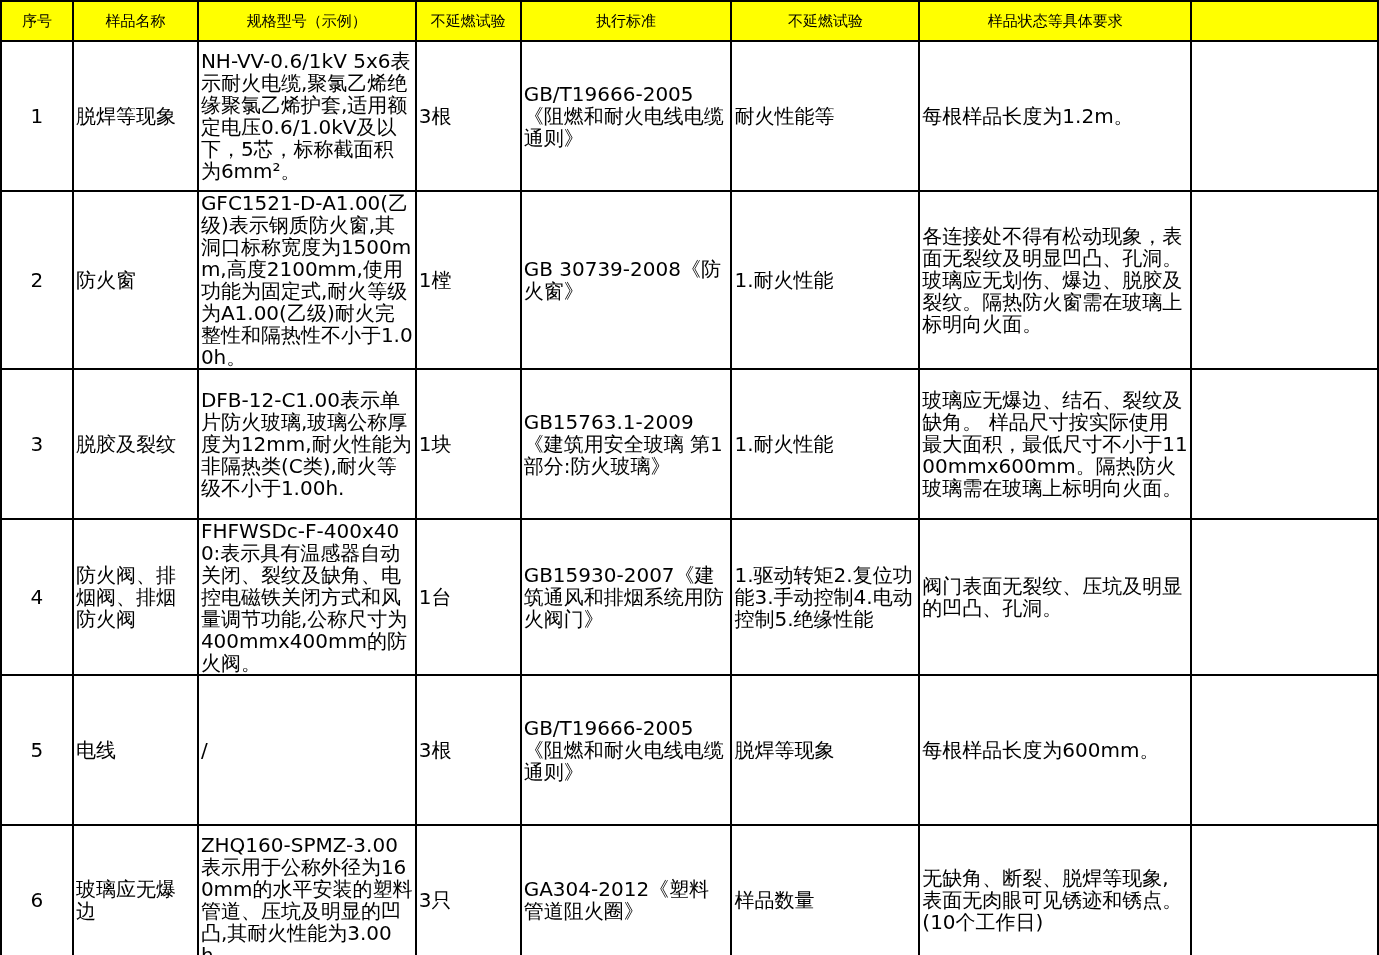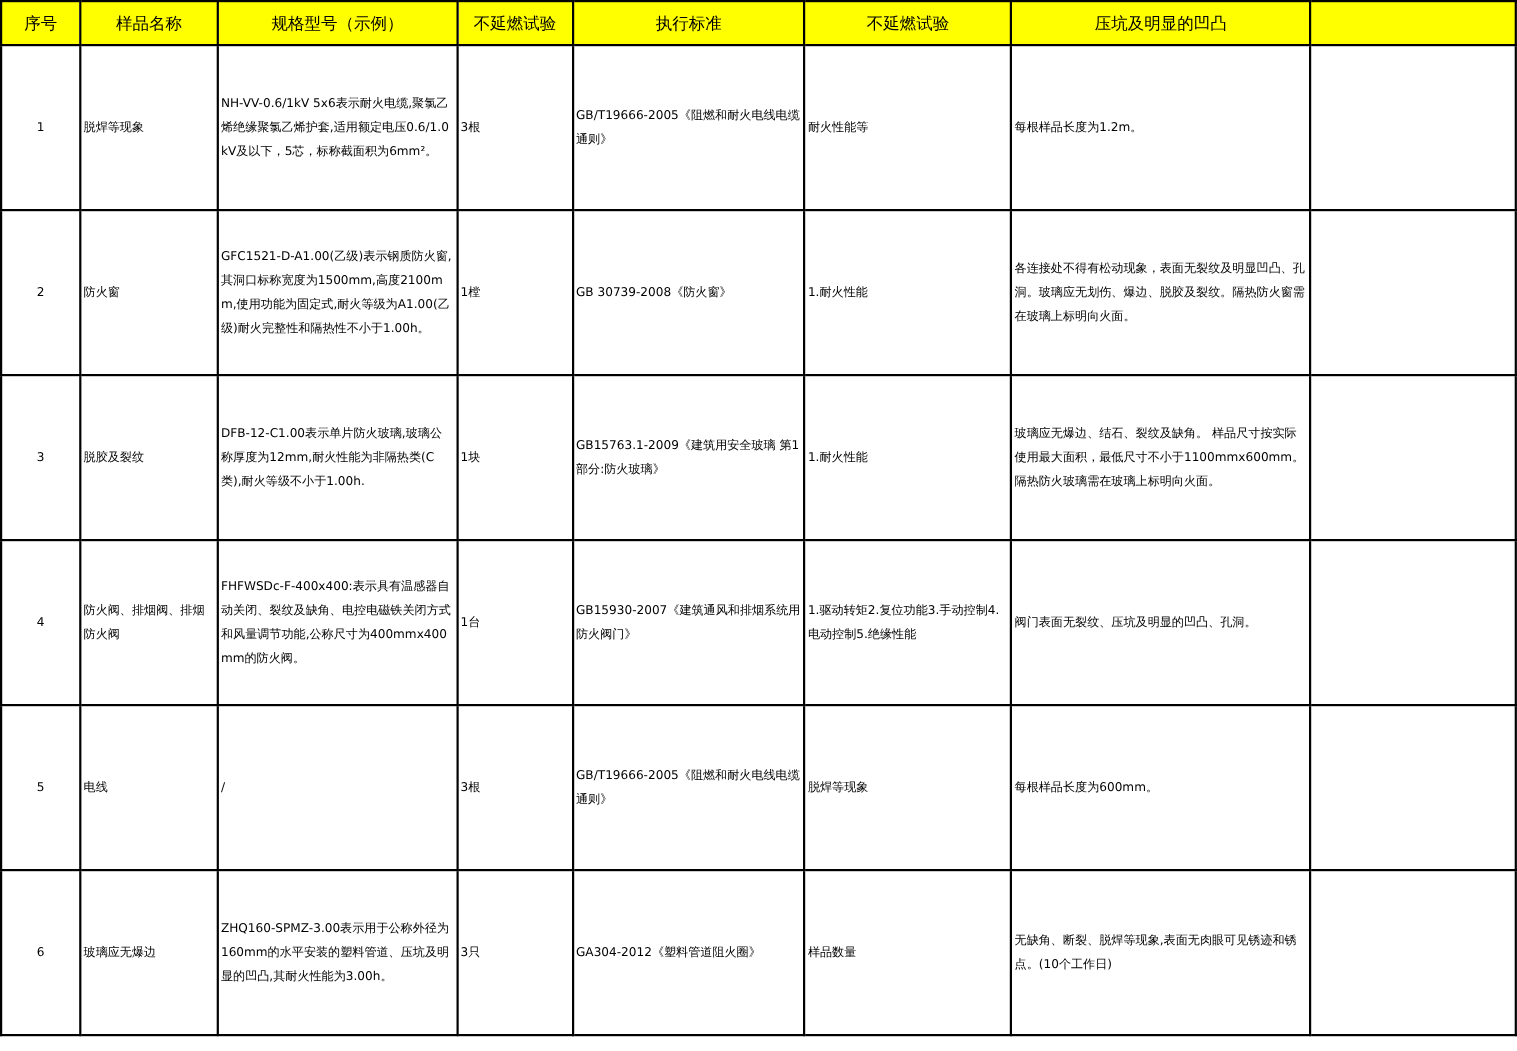--- a/index.html
+++ b/index.html
@@ -1,18 +1,18 @@
 <!DOCTYPE html>
 <html><head>
 <meta charset="utf-8">
 <style>
   html, body { margin:0; padding:0; background:#ffffff; }
   body { width:1379px; height:955px; overflow:hidden; font-family:"DejaVu Sans", sans-serif; }
   table { border-collapse:collapse; table-layout:fixed; position:absolute; left:0; top:0; }
-  td, th { border:2px solid #000; padding:0 2px; font-size:11px; line-height:22px; color:#000; word-break:break-all; overflow:hidden; }
+  td, th { border:2px solid #000; padding:0 2px; font-size:20px; line-height:22px; color:#000; word-break:break-all; overflow:hidden; }
   th { background:#ffff00; font-weight:normal; height:38px; font-size:15px; text-align:center; vertical-align:middle; }
   td { height:148px; vertical-align:middle; text-align:left; background:#fff; }
   td.center { text-align:center; }
   th.blank { background:#ffff00; }
 </style>
 </head>
 <body>
 
 <table>
   <colgroup>
@@ -26,21 +26,21 @@
       <col style="width:187px">
   </colgroup>
   <thead>
     <tr>
       <th>序号</th>
       <th>样品名称</th>
       <th>规格型号（示例）</th>
       <th>不延燃试验</th>
       <th>执行标准</th>
       <th>不延燃试验</th>
-      <th>压坑及明显的凹凸</th>
+      <th>样品状态等具体要求</th>
       <th class="blank"></th>
     </tr>
   </thead>
   <tbody>
     <tr>
       <td class="center">1</td>
       <td>脱焊等现象</td>
       <td>NH-VV-0.6/1kV 5x6表示耐火电缆,聚氯乙烯绝缘聚氯乙烯护套,适用额定电压0.6/1.0kV及以下，5芯，标称截面积为6mm²。</td>
       <td>3根</td>
       <td>GB/T19666-2005《阻燃和耐火电线电缆通则》</td>

